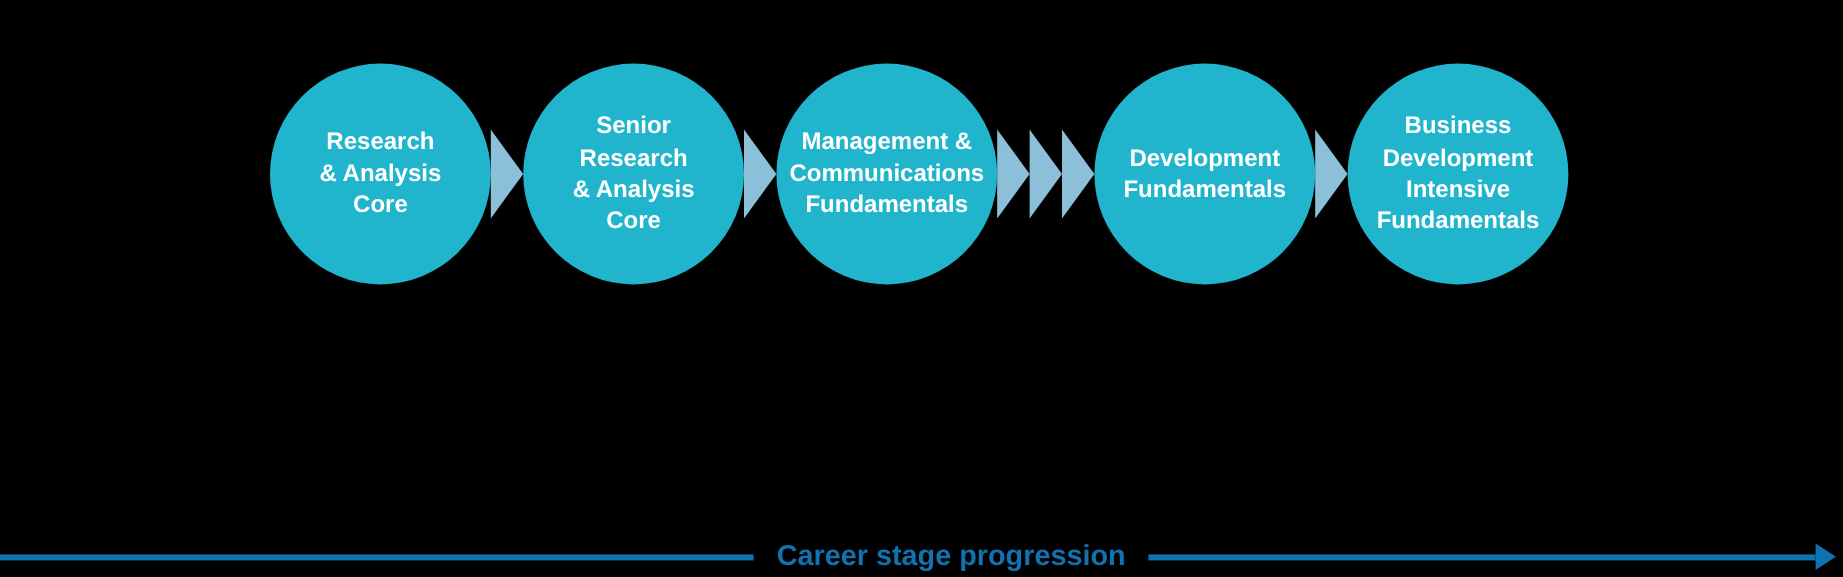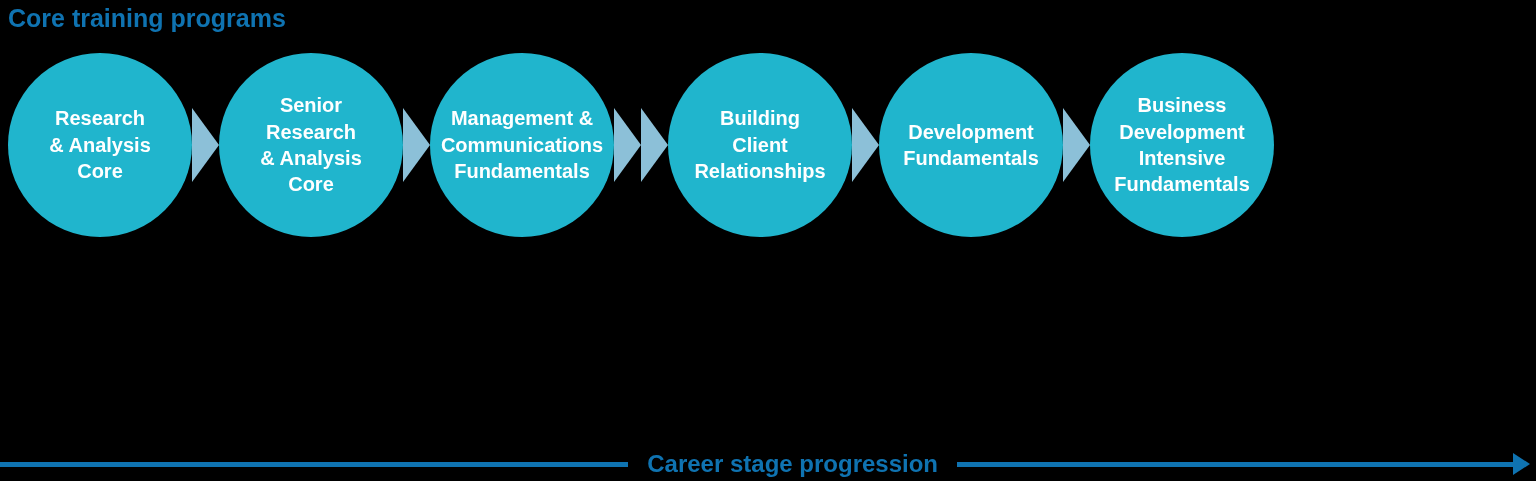--- a/index.html
+++ b/index.html
@@ -27,21 +27,21 @@
     white-space: nowrap;
   }
   .stages-row {
     position: absolute;
     left: 8px;
     top: 53px;
     width: 1516px;
     height: 184px;
     display: flex;
     align-items: center;
-    justify-content: flex-start;
+    justify-content: center;
   }
   .circle {
     flex: 0 0 auto;
     width: 184px;
     height: 184px;
     border-radius: 50%;
     background: #20B5CD;
     display: flex;
     align-items: center;
     justify-content: center;
@@ -90,21 +90,20 @@
     border-top: 11px solid transparent;
     border-bottom: 11px solid transparent;
     border-left: 17px solid #0F73B1;
   }
 </style>
 </head>
 <body>
 
 <div class="canvas">
 
-  <div class="title">Core training programs</div>
 
   <div class="stages-row">
 
     <div class="circle">
       <span class="circle-label">Research
 &amp; Analysis
 Core</span>
     </div>
     <div class="arrow"></div>
 
@@ -118,25 +117,20 @@
 
     <div class="circle">
       <span class="circle-label">Management &amp;
 Communications
 Fundamentals</span>
     </div>
     <div class="arrow"></div>
 
     <div class="arrow"></div>
 
-    <div class="circle">
-      <span class="circle-label">Building
-Client
-Relationships</span>
-    </div>
     <div class="arrow"></div>
 
     <div class="circle">
       <span class="circle-label">Development
 Fundamentals</span>
     </div>
     <div class="arrow"></div>
 
     <div class="circle">
       <span class="circle-label">Business

